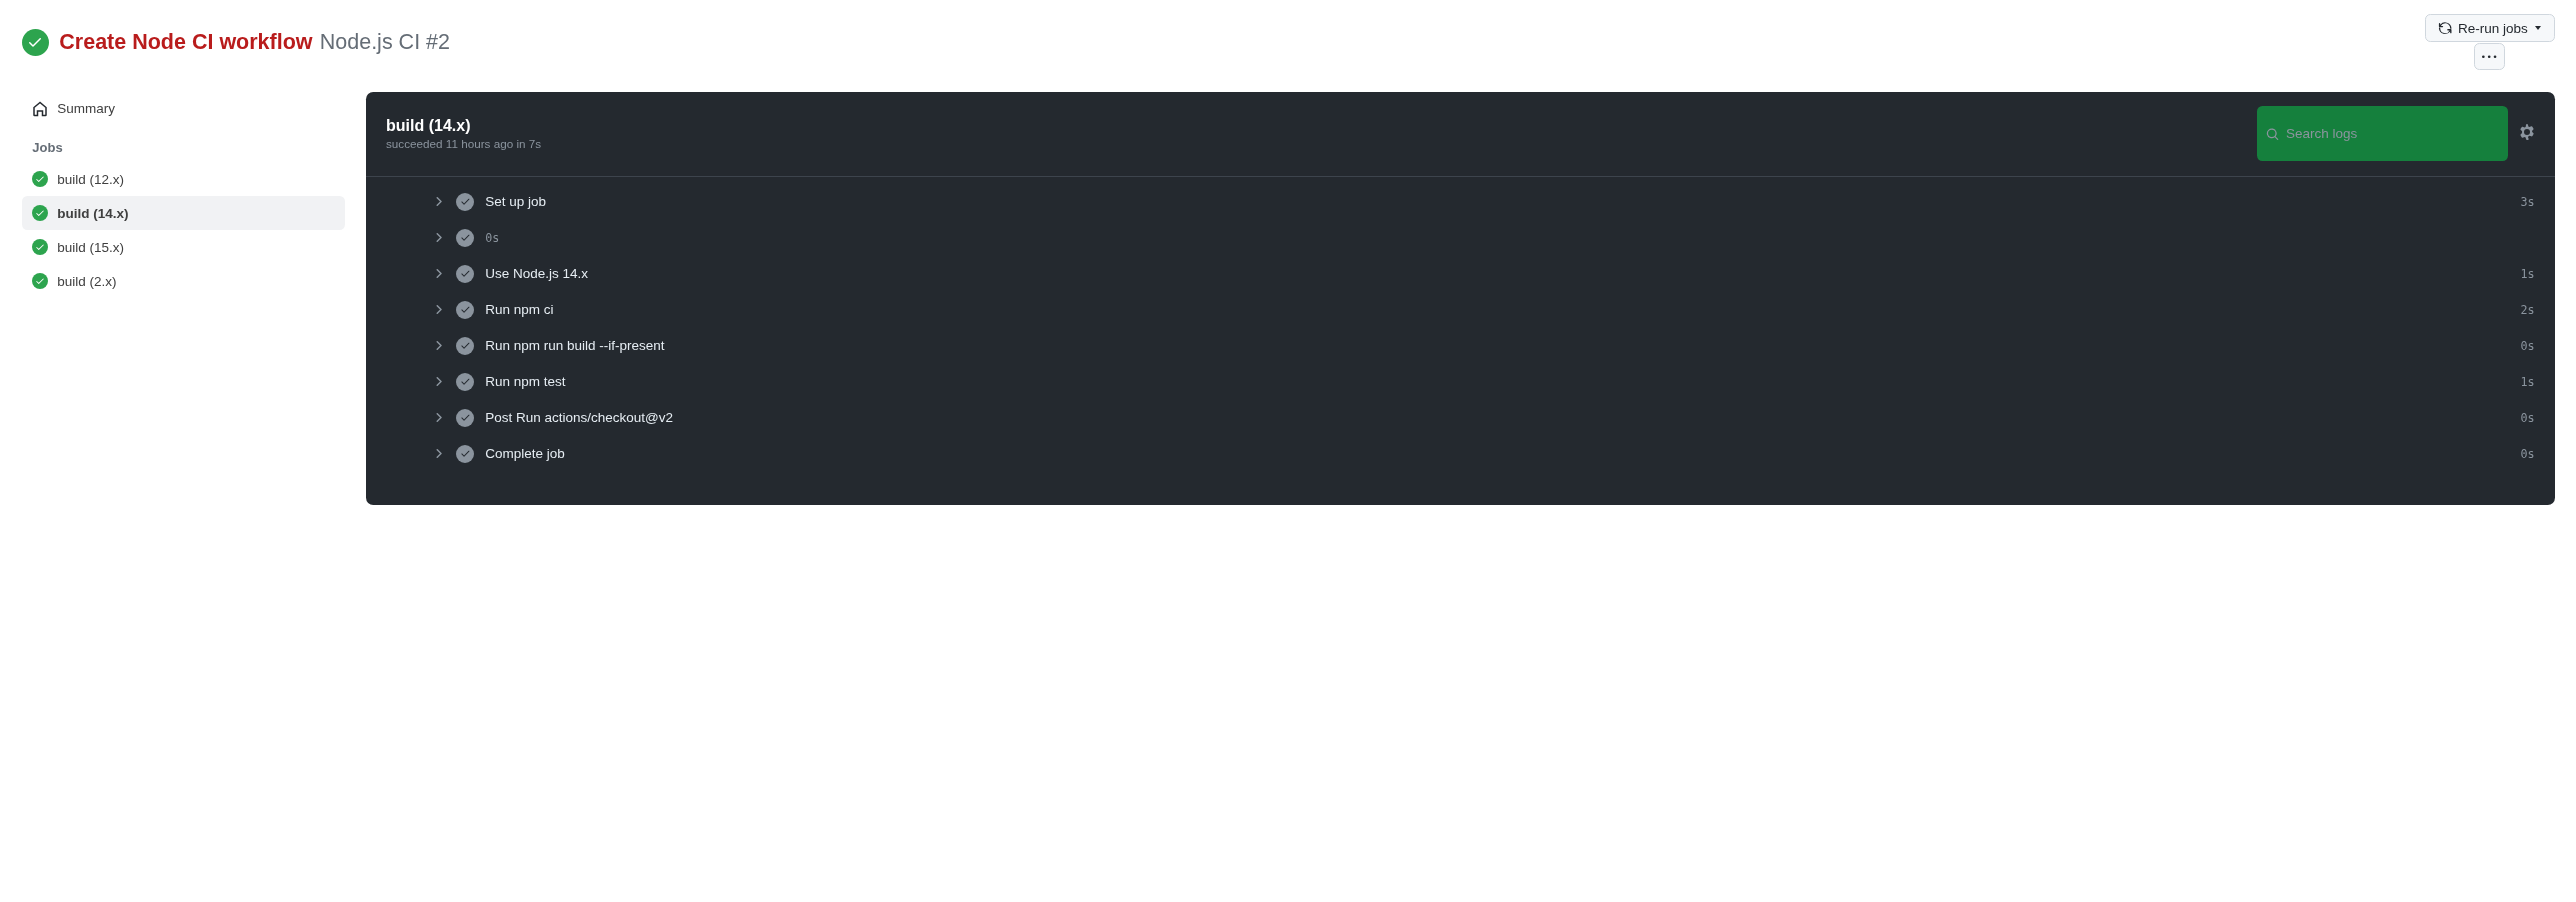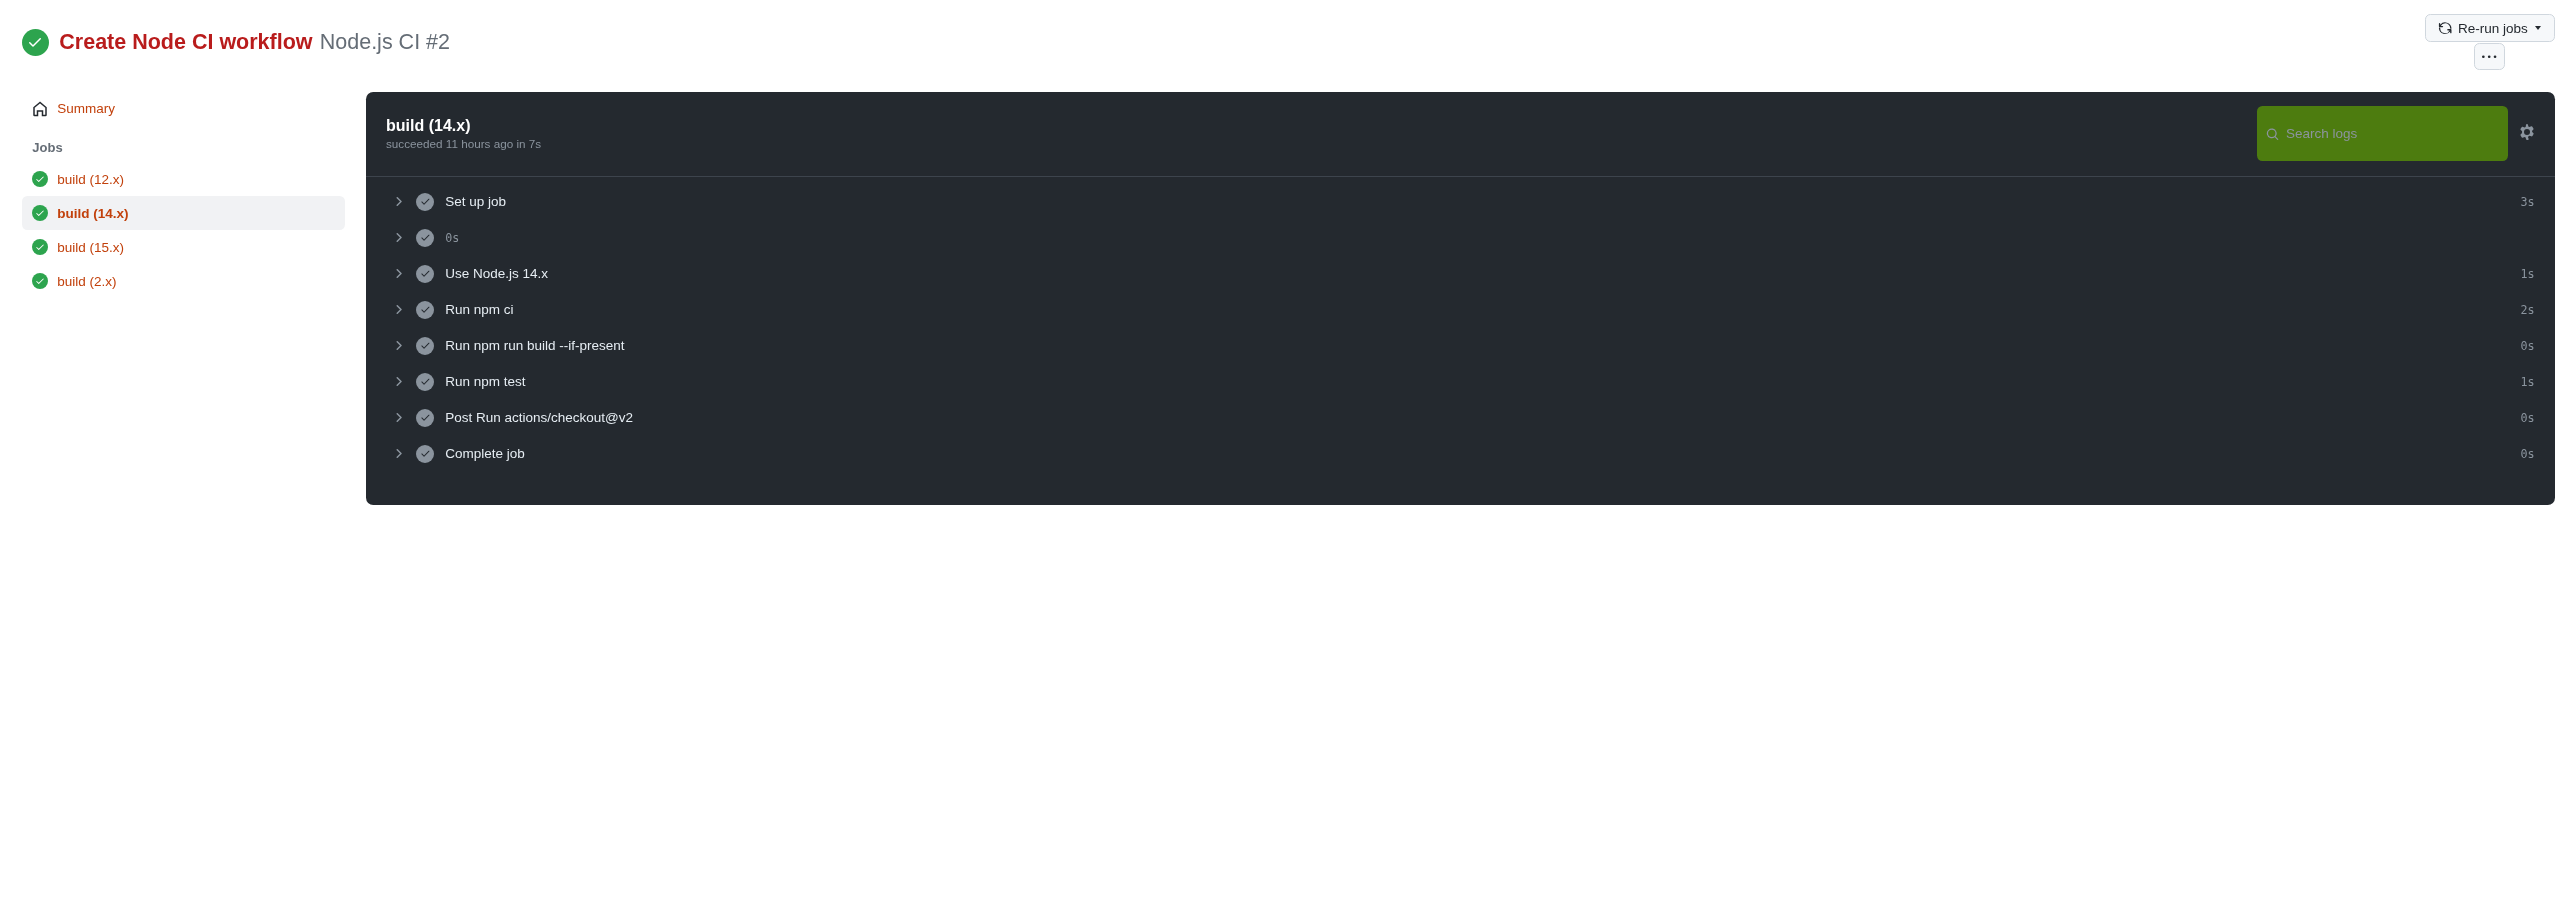--- a/index.html
+++ b/index.html
@@ -61,21 +61,21 @@
     flex-shrink: 0;
   }
   .sb-item {
     display: flex;
     align-items: center;
     gap: 9px;
     padding: 9px 10.8px;
     border-radius: 5.4px;
     cursor: pointer;
     font-size: 13.5px;
-    color: #c2410c;
+    color: #404040;
   }
   .sb-item.selected { background: #f1f2f4; font-weight: 600; }
   .sb-item svg { width: 16px; height: 16px; }
   .sb-heading {
     font-size: 13px;
     font-weight: 600;
     color: #656d76;
     padding: 14.4px 10.8px 7.2px 10.8px;
   }
   .job-check {
@@ -98,35 +98,35 @@
     justify-content: space-between;
     padding: 14.4px 20px;
     border-bottom: 0.9px solid #3d444d;
   }
   .panel-title { font-size: 16px; font-weight: 700; color: #fff; }
   .panel-sub { font-size: 11.7px; color: #8b949e; margin-top: 1.8px; }
   .panel-tools { display: flex; align-items: center; gap: 10.8px; }
   .search-wrap {
     display: flex;
     align-items: center;
-    background: #4d7c0f;
+    background: #15803d;
     border-radius: 5.4px;
     padding: 20px 9px;
     width: 251px;
   }
   .search-wrap svg { width: 14.4px; height: 14.4px; fill: #8b949e; margin-right: 7.2px; }
   .search-wrap input {
     background: transparent; border: none; outline: none;
     color: #e6edf3; font-size: 13.5px; width: 100%;
   }
   .search-wrap input::placeholder { color: #8b949e; }
   .gear { cursor:pointer; }
   .gear svg { width: 16px; height: 16px; fill: #8b949e; }
 
-  .steps { padding: 7.2px 0; }
+  .steps { padding: 7.2px 0; margin-left: 40px; }
   .step-row {
     display: flex;
     align-items: center;
     padding: 9px 20px 9px 27px;
     gap: 10.8px;
     cursor: pointer;
     font-size: 13.5px;
   }
   .chevron {
     width: 12.6px; height: 12.6px; flex-shrink:0;

